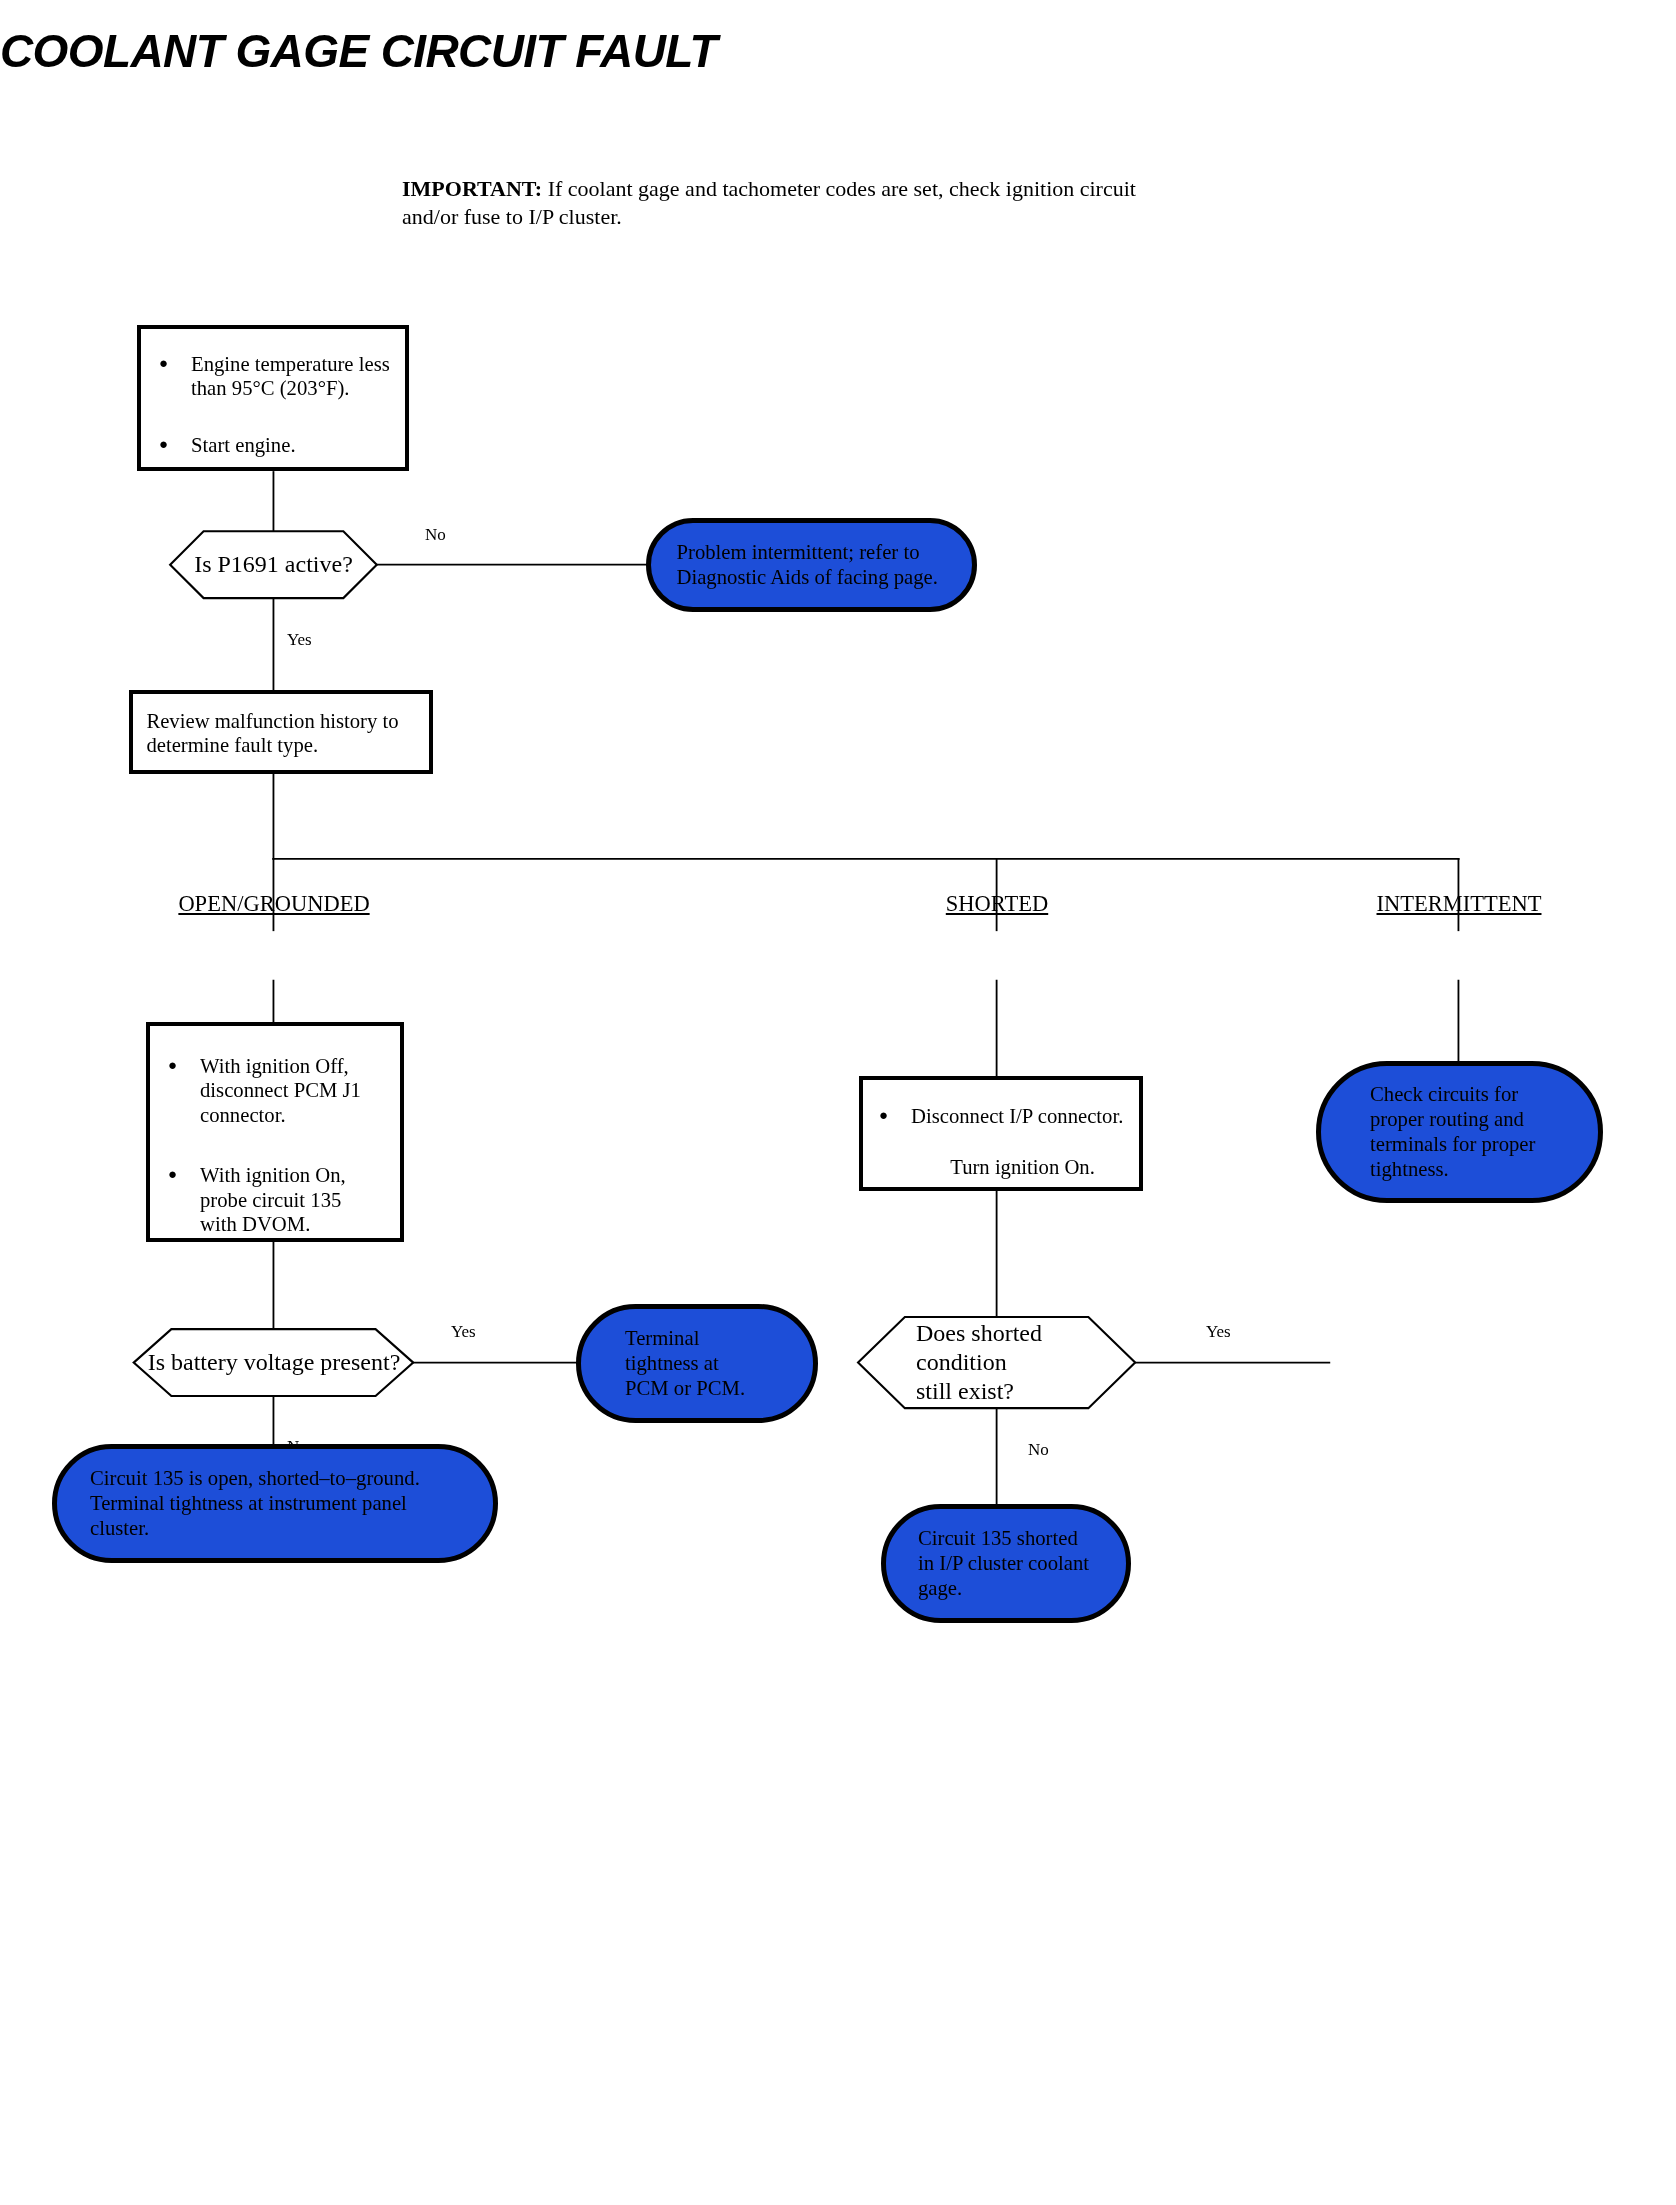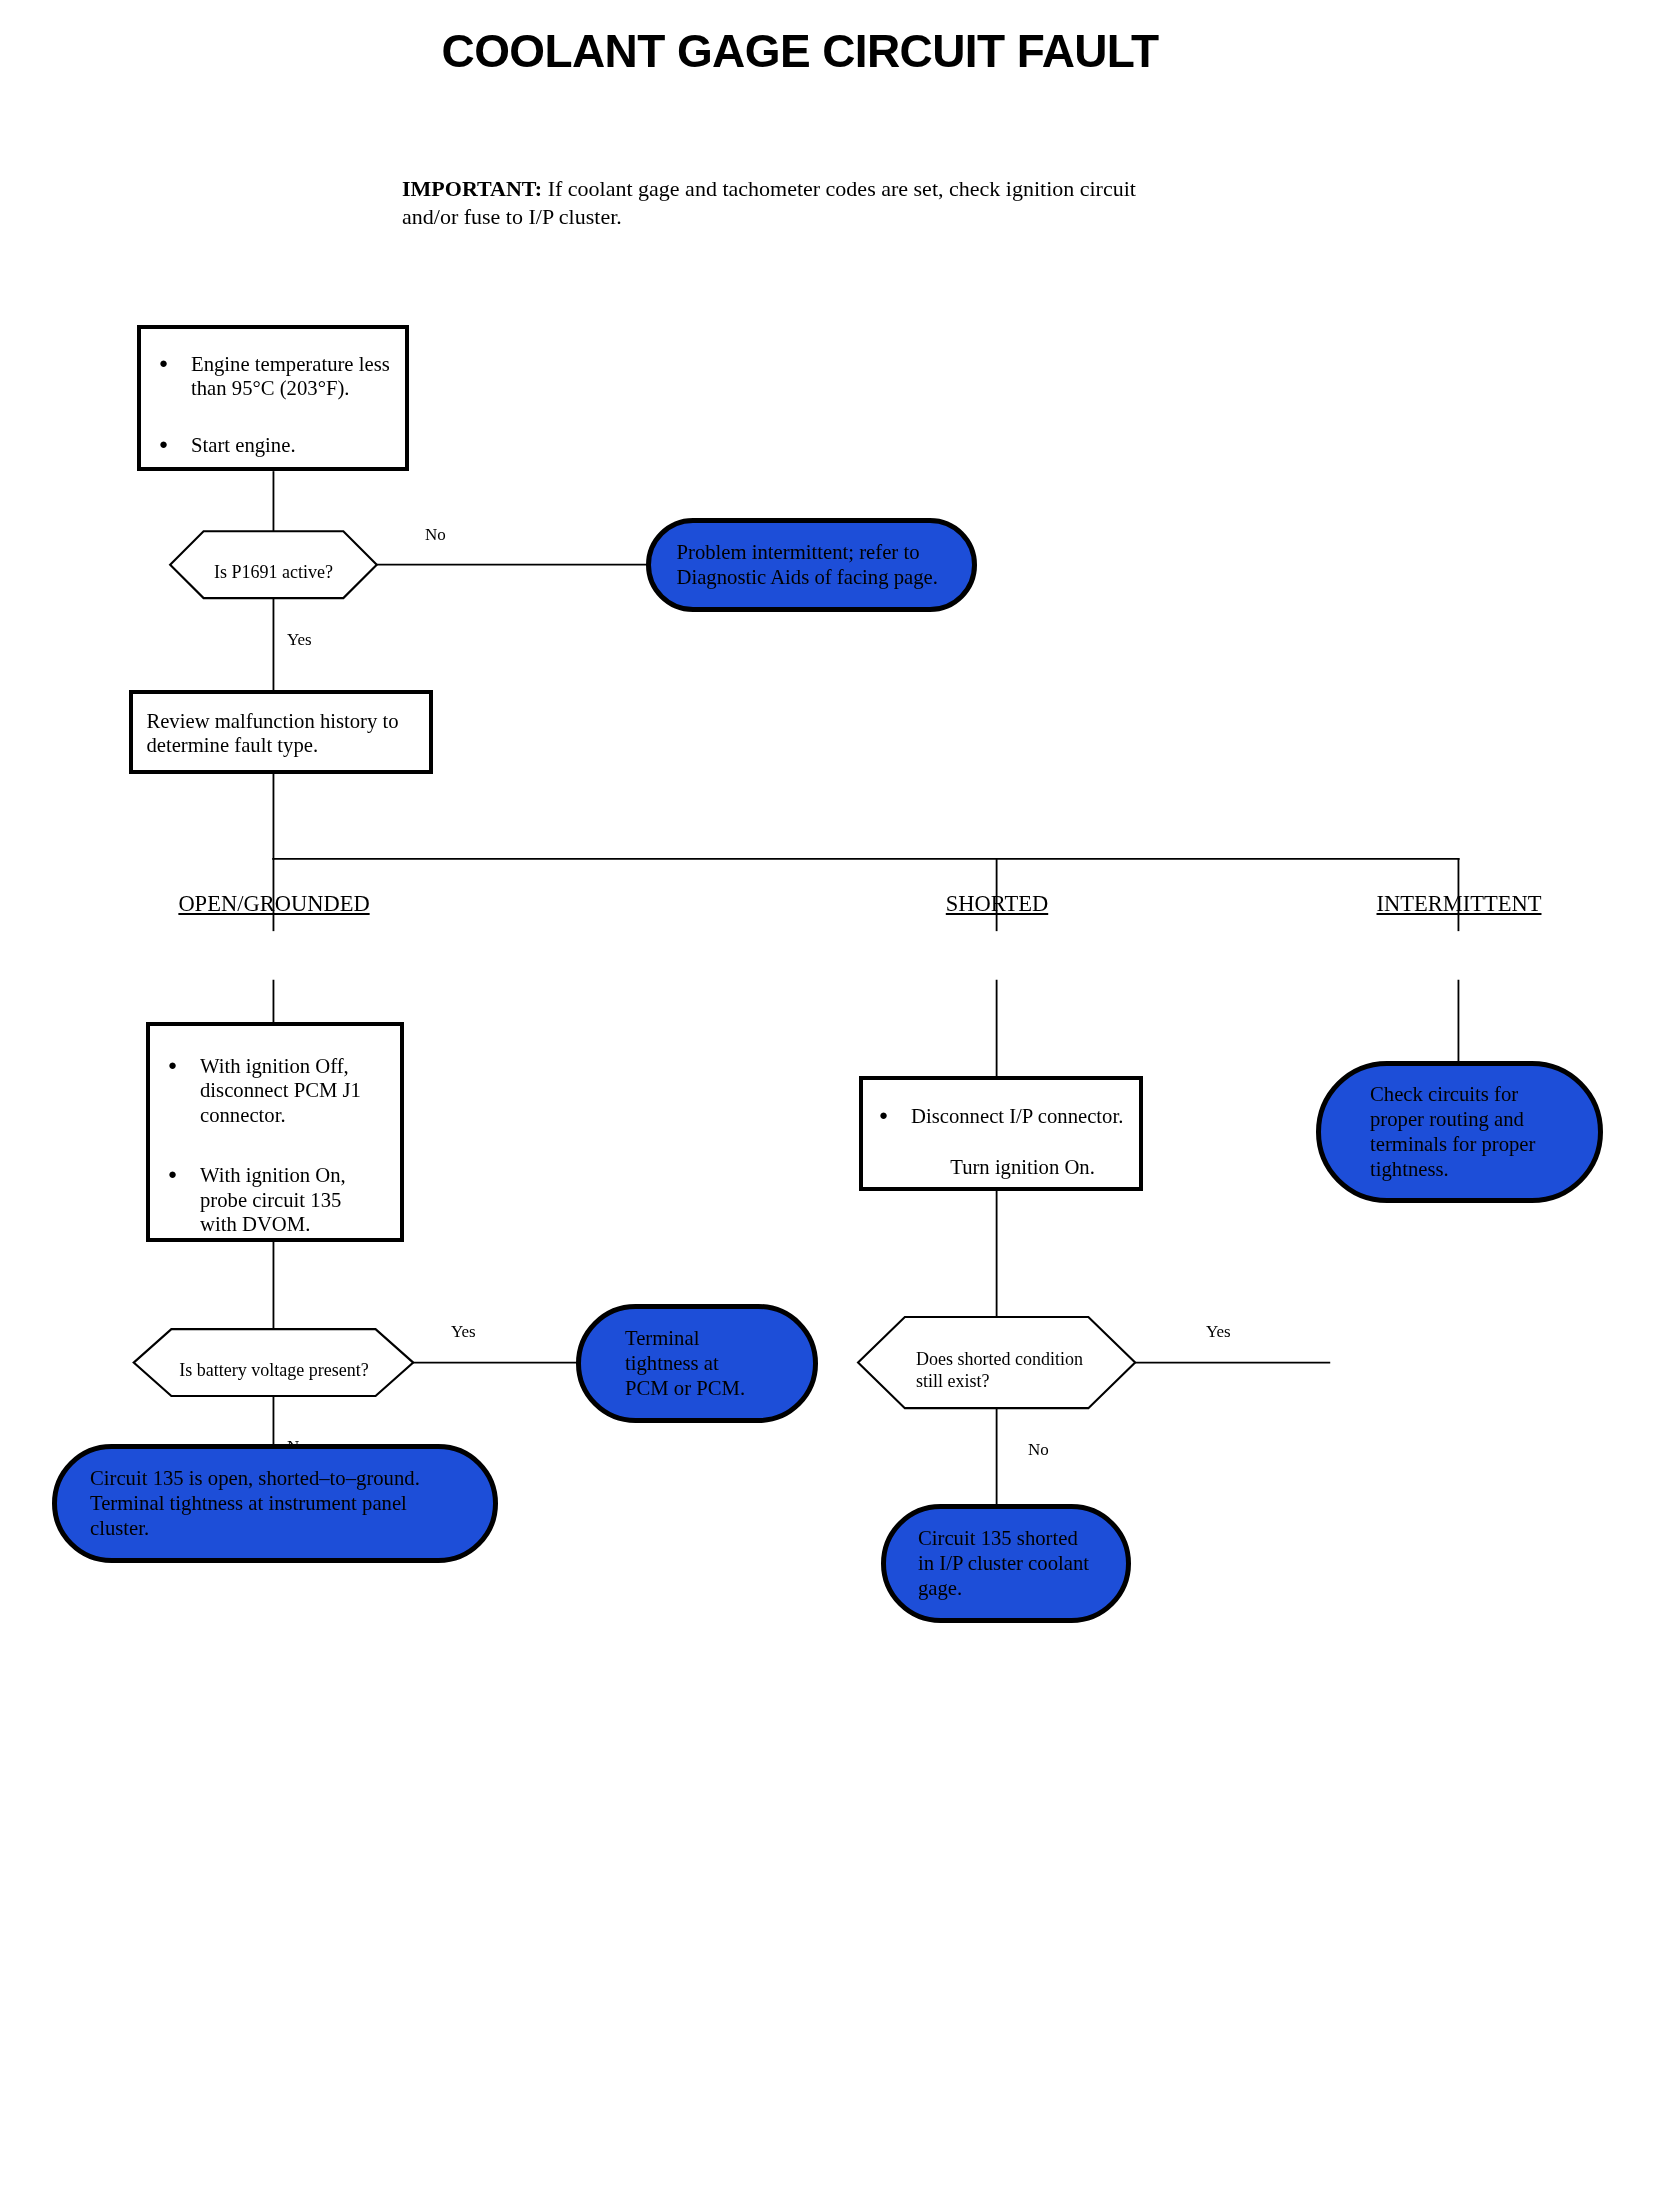--- a/index.html
+++ b/index.html
@@ -8,26 +8,27 @@
     width: 1676px;
     height: 2205px;
     background: #ffffff;
     font-family: "Liberation Serif", serif;
     color: #000000;
   }
   .title {
     position: absolute;
     left: 0; top: 24px; width: 1600px;
     margin: 0;
-    text-align: center;
+    text-align: left;
     font-family: "Liberation Sans", sans-serif;
     font-weight: 700;
     font-size: 46px;
     letter-spacing: -0.6px;
     color: #000000;
+    font-style: italic;
   }
   .important {
     position: absolute;
     left: 402px; top: 175px; width: 924px;
     margin: 0;
     font-size: 22px;
     line-height: 1.28;
   }
   .important strong { font-weight: 700; }
   .important span { white-space: pre-line; }
@@ -54,24 +55,23 @@
     display: flex;
     flex-direction: column;
     justify-content: center;
   }
   .stadium .box-text { white-space: pre-line; }
   .hex-text {
     position: absolute;
     box-sizing: border-box;
     display: flex;
     align-items: center;
-    font-size: 18px;
+    font-size: 24px;
     line-height: 1.2;
     white-space: pre-line;
-    margin-top: 8px;
   }
   .hex-text.centered { justify-content: center; text-align: center; }
   .bullet-row { display: flex; }
   .bullet-row + .bullet-row { margin-top: 0; }
   .bullet {
     flex: 0 0 32px;
     font-size: 15px;
     padding-top: 3px;
   }
   .box-text { white-space: pre-line; }

